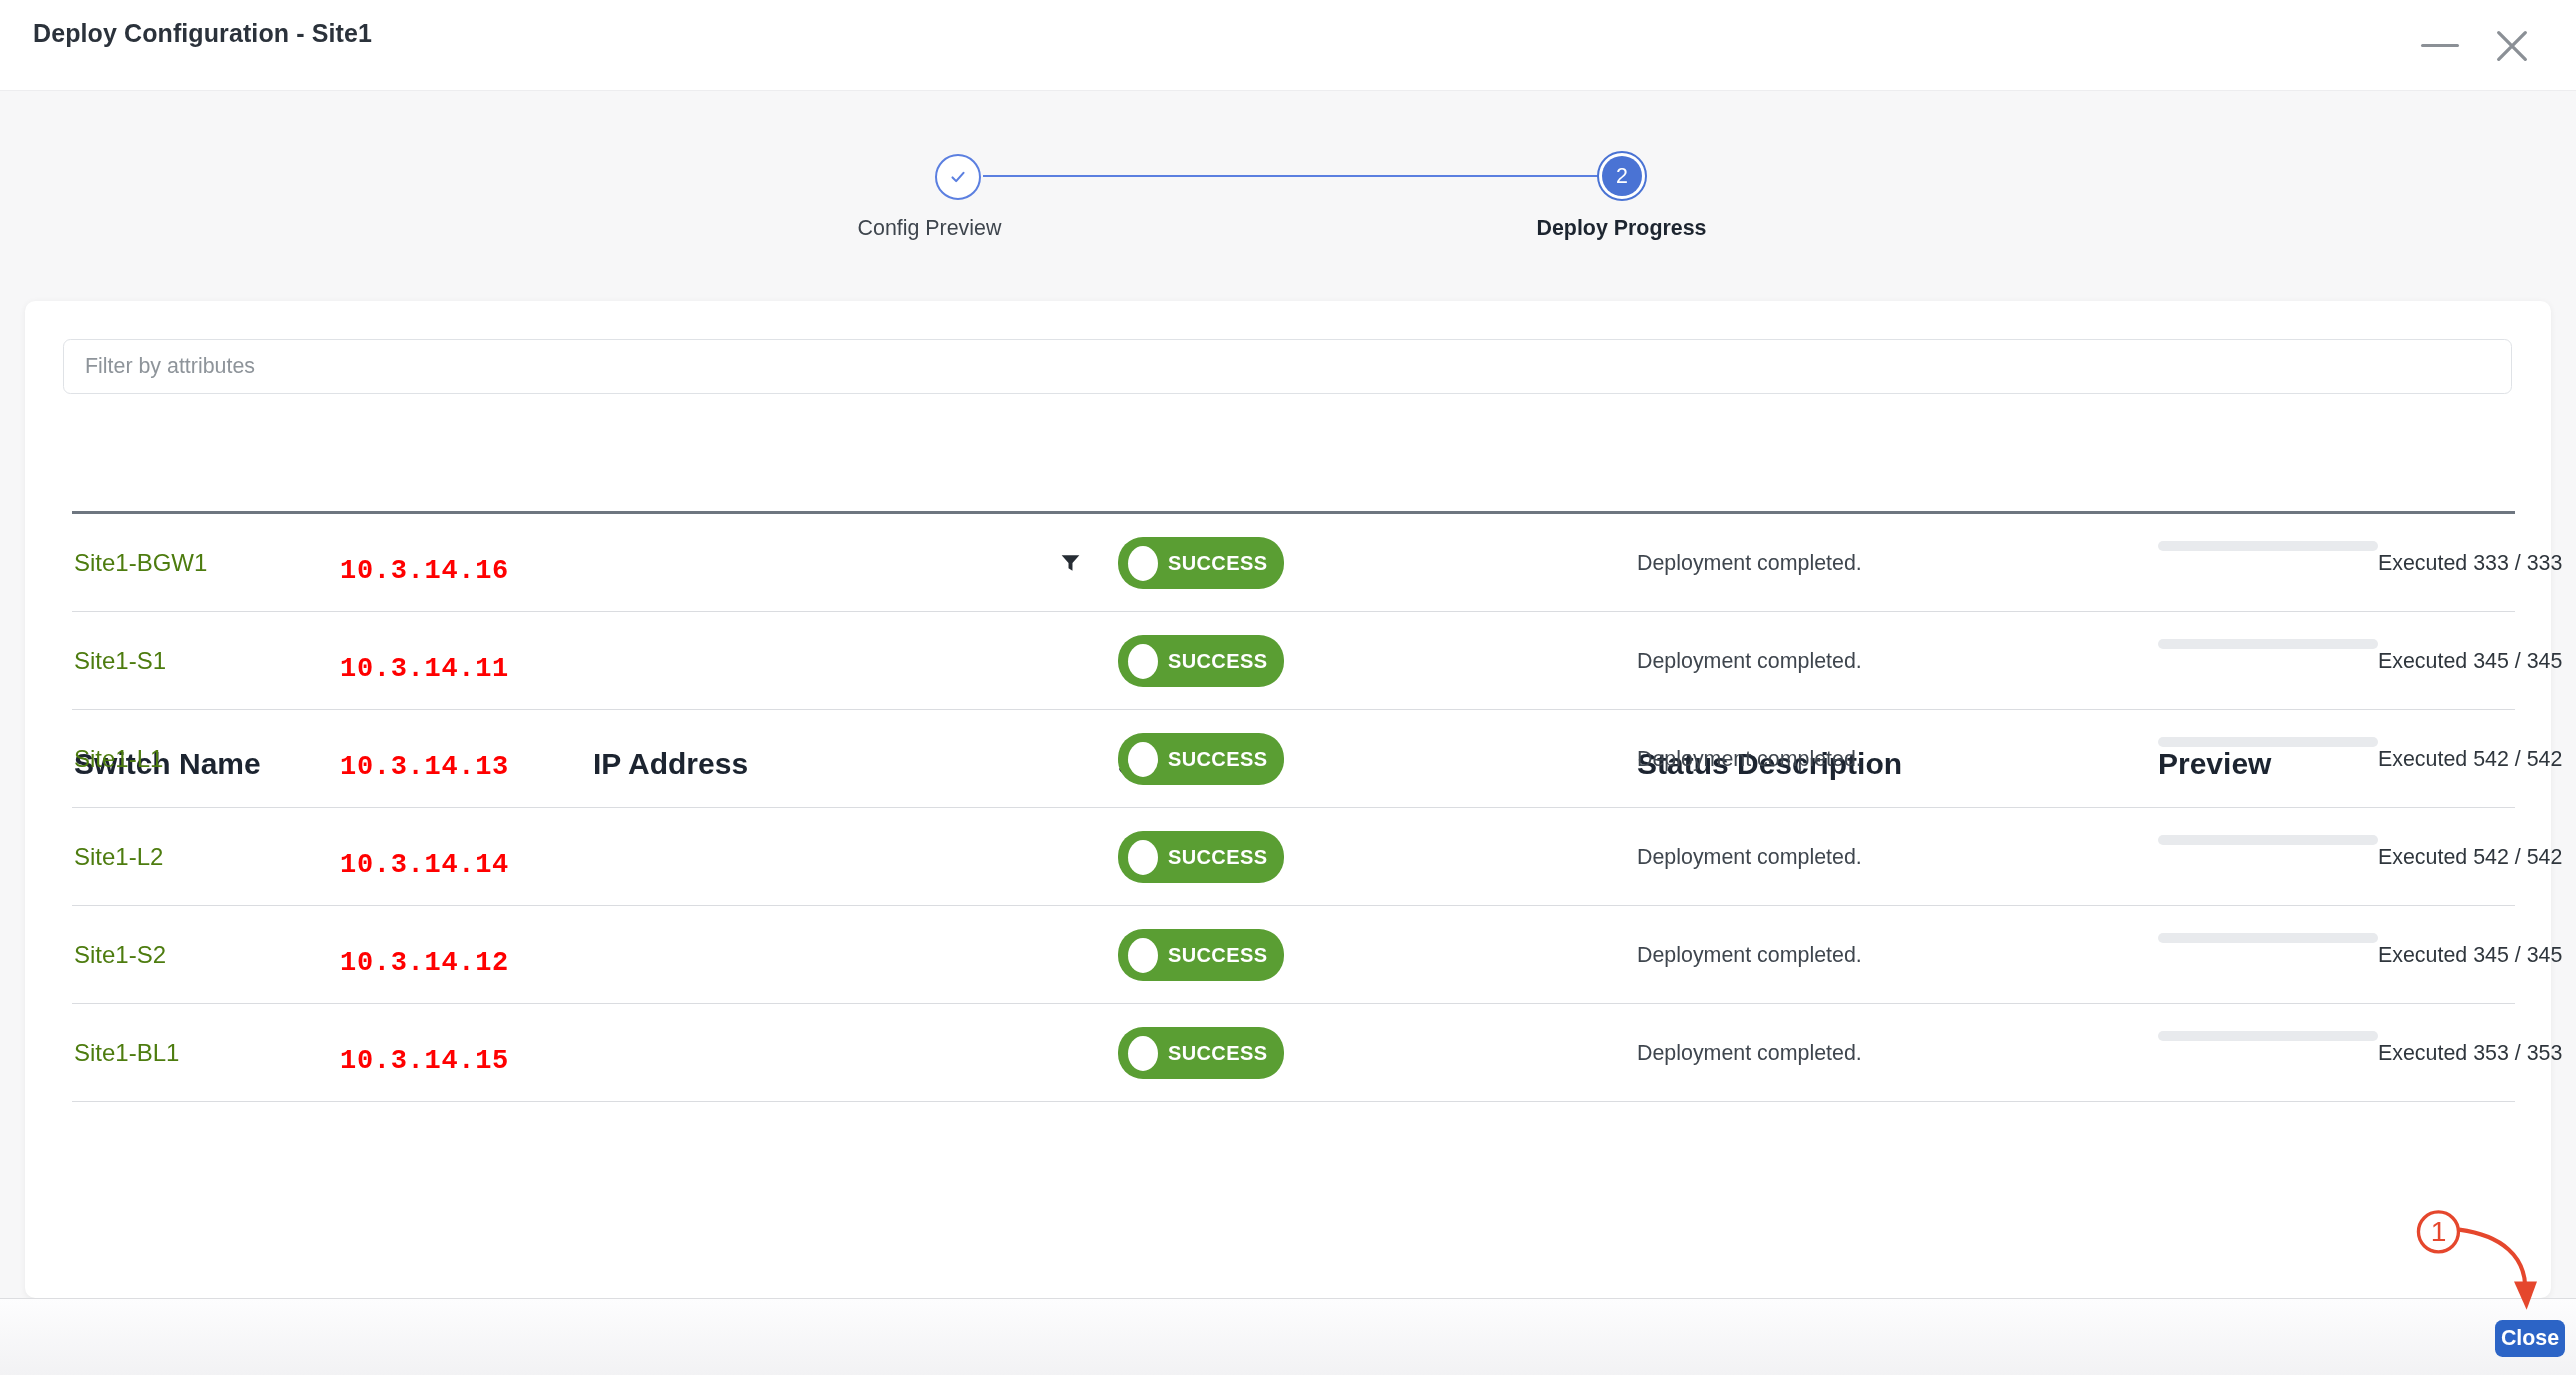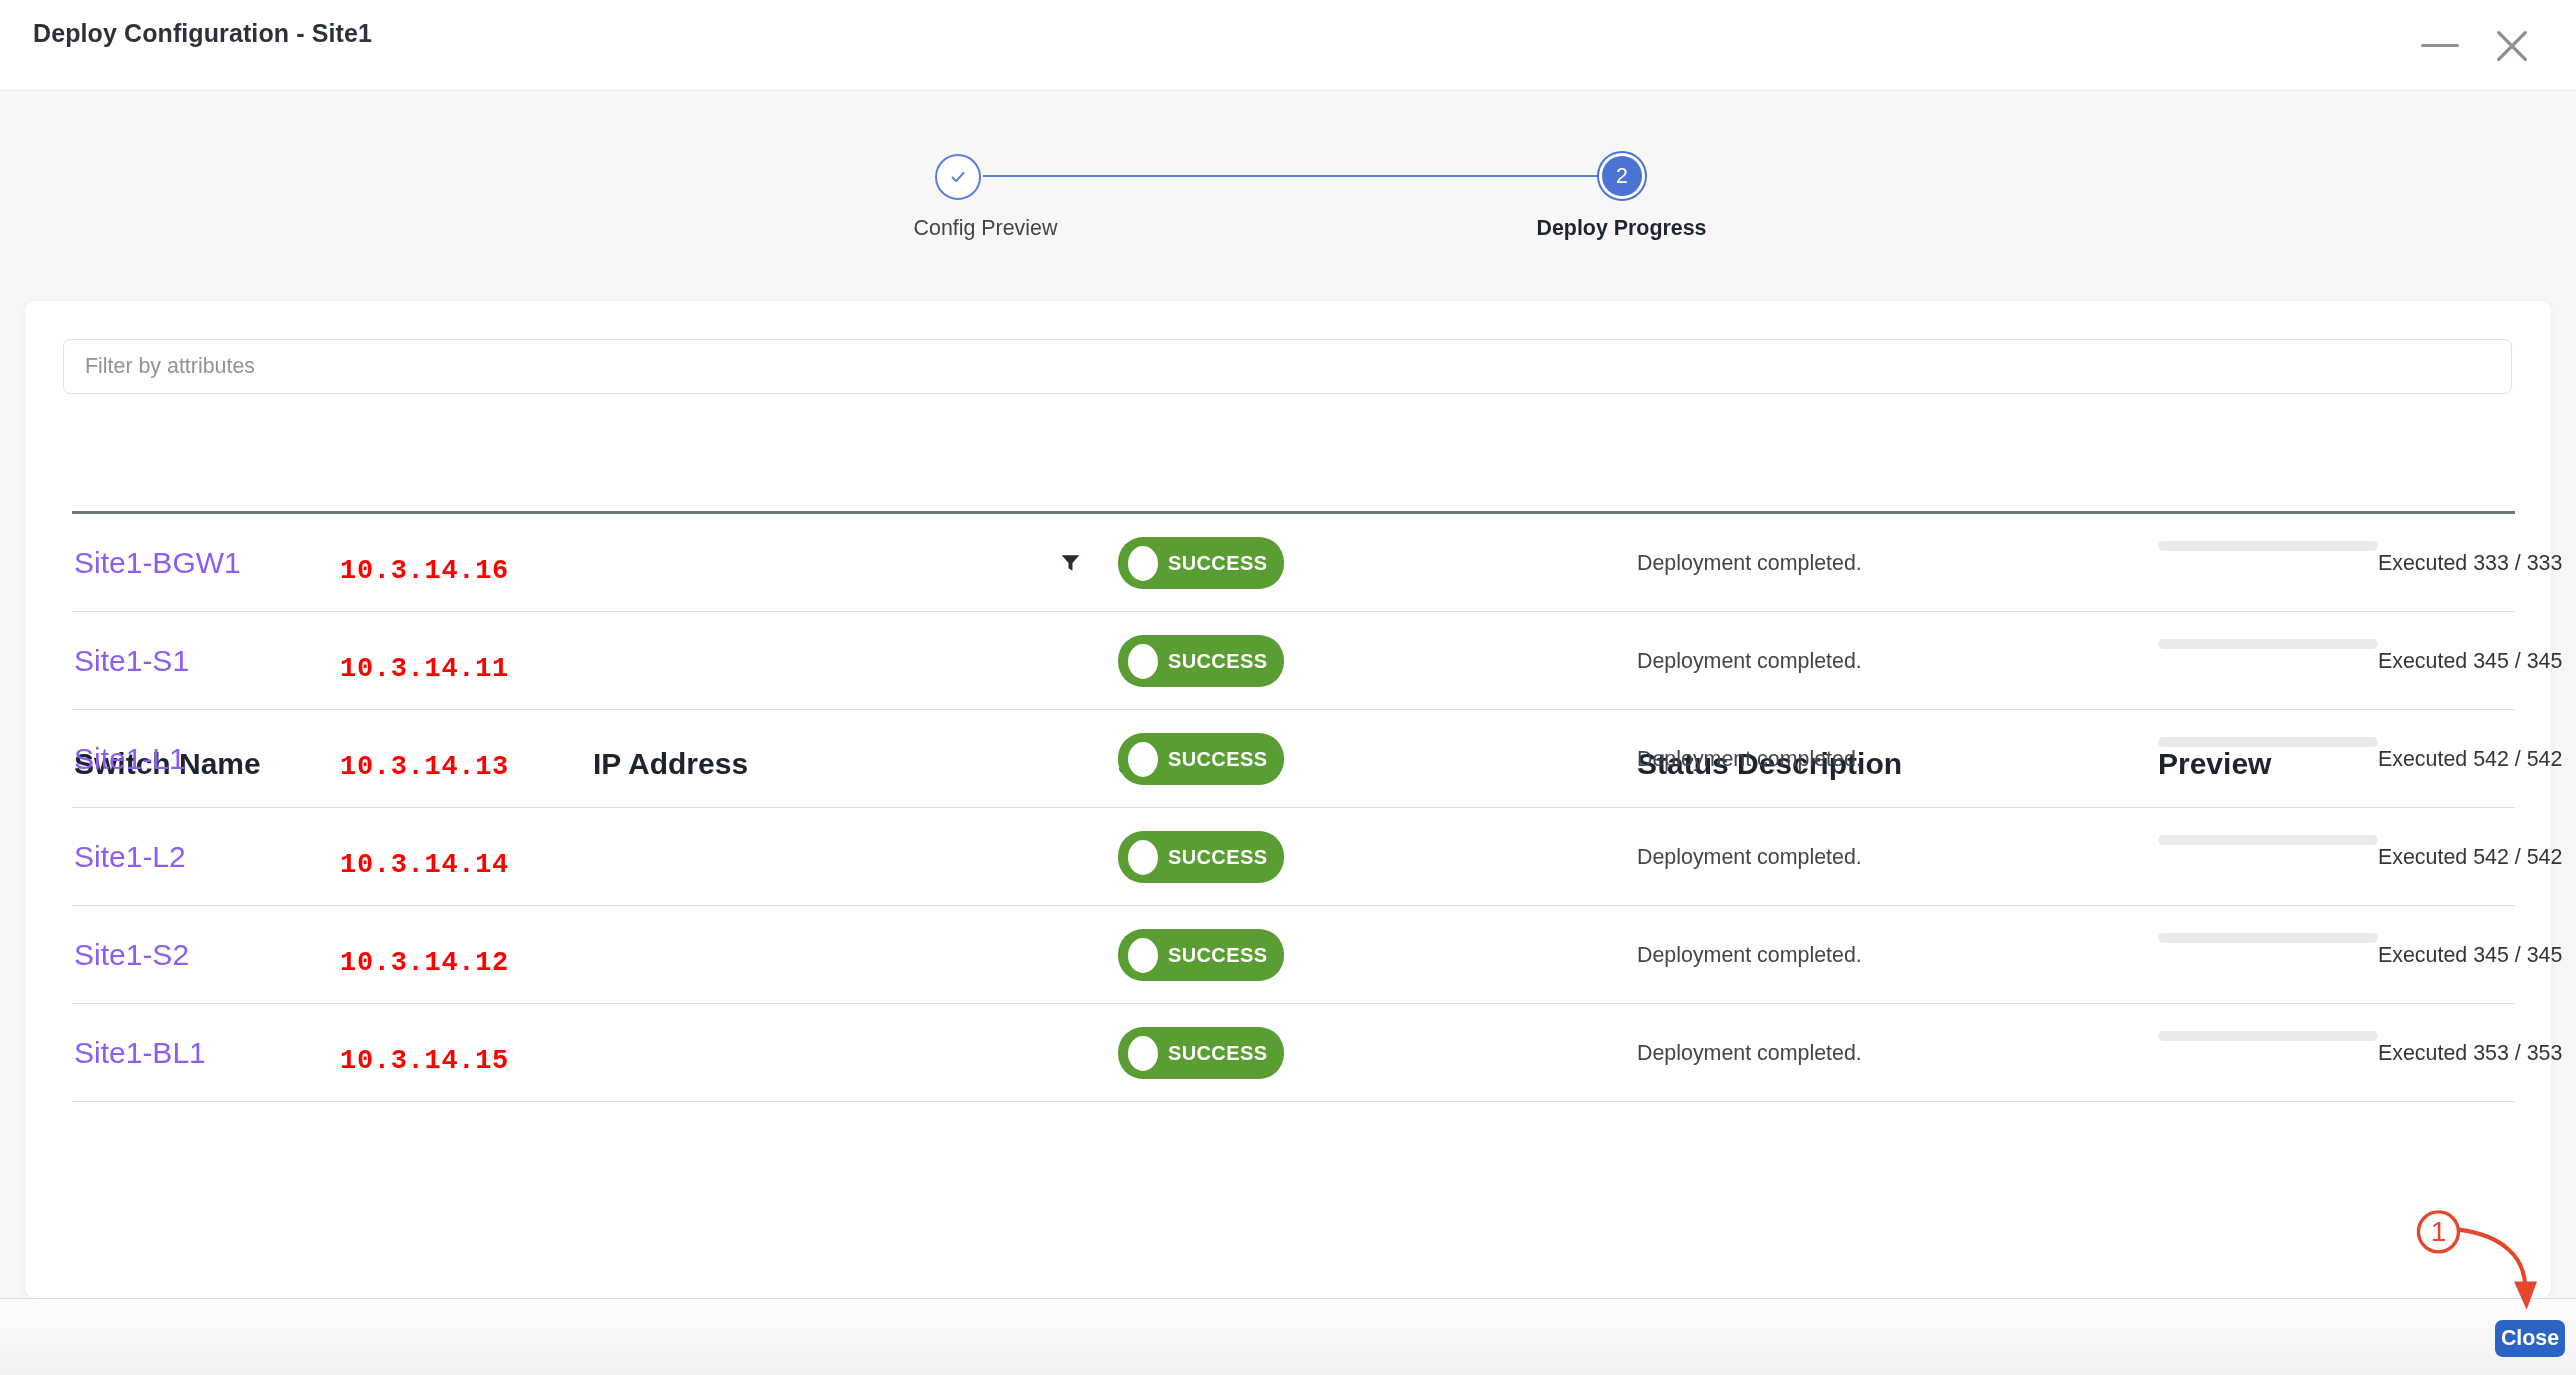--- a/index.html
+++ b/index.html
@@ -37,21 +37,21 @@
   .step2outer {
     position:absolute; left:1597px; top:151px; width:50px; height:50px;
     background:#fff; border:2.2px solid #4a73d4; border-radius:50%;
     display:flex; align-items:center; justify-content:center; cursor:pointer;
   }
   .step2inner {
     width:40px; height:40px; border-radius:50%; background:#4a73d4;
     color:#fff; font-size:21.4px; display:flex; align-items:center; justify-content:center;
   }
   .steplabel { position:absolute; top:216px; width:251px; text-align:center; font-size:21.4px; color:#3e454d; }
-  .steplabel.l1 { left:860px; }
+  .steplabel.l1 { left:804px; }
   .steplabel.l2 { left:1496px; font-weight:bold; color:#1d2530; }
   
   .card {
     position:absolute; left:25px; top:301px; width:2526px; height:997px;
     background:#ffffff; border-radius:10.3px;
     box-shadow:0 1.5px 6px rgba(0,0,0,.06);
   }
   .filter {
     position:absolute; left:38px; top:38px; width:2449px; height:55px;
     border:1.5px solid #dfe2e6; border-radius:7.4px; outline:none;
@@ -63,21 +63,21 @@
   .th {
     position:absolute; top:446px; font-size:30px; font-weight:bold; color:#1c2430; white-space:nowrap;
   }
   .th.c1 { left:49px; }  .th.c2 { left:568px; }  .th.c3 { left:1093px; }
   .th.c4 { left:1612px; } .th.c5 { left:2133px; }
   .hline { position:absolute; left:47px; top:210px; width:2443px; height:3px; background:#6e7680; }
   .tbody { position:absolute; left:0; top:213px; width:100%; }
   .row { position:relative; width:100%; height:98px; }
   .divider { position:absolute; left:47px; bottom:0; width:2443px; height:1.5px; background:#dadce0; }
   .cell { position:absolute; top:0; height:100%; display:flex; align-items:center; white-space:nowrap; }
-  .cell.name { left:49px; font-size:30px; color:#8b5cf6; }
+  .cell.name { left:49px; font-size:24px; color:#4d7c0f; }
   .cell.ip   { left:315px; font-family:Liberation Mono, monospace; font-weight:bold; font-size:27px; color:#ff0000; letter-spacing:0.7px;margin-top:8px; }
   .cell.funnel { left:1033px; }
   .cell.badgecell { left:1093px; }
   .cell.desc { left:1612px; font-size:21.4px; color:#3f464e; }
   .cell.prog { left:2133px; flex-direction:row; align-items:flex-start; justify-content:center; padding-top:27px; }
   .badge {
     height:52px; min-width:132px; border-radius:25px; background:#5a9e33;
     display:flex; align-items:center; padding:0 16.3px 0 10.3px; gap:9.6px;
   }
   .dot { width:30px; height:35px; border-radius:50%; background:#ffffff; flex:0 0 auto; }

